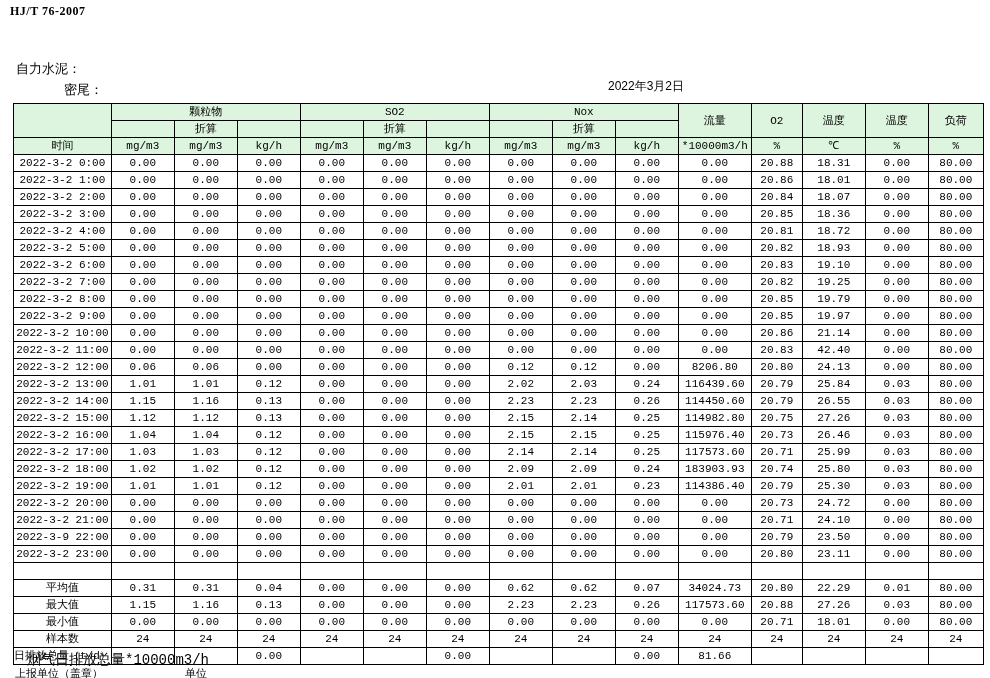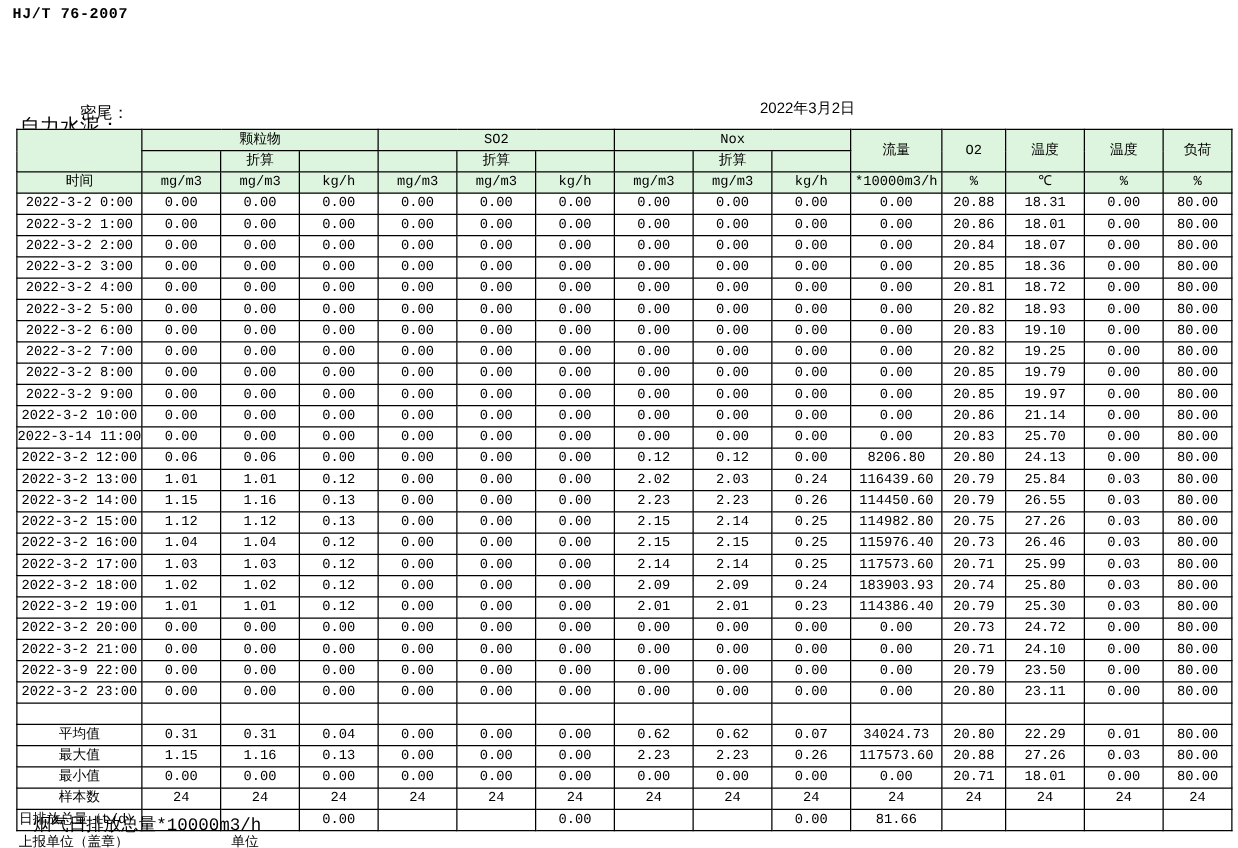--- a/index.html
+++ b/index.html
@@ -18,41 +18,40 @@
   .page {
     position: relative;
     width: 990px;
     height: 678px;
     box-sizing: border-box;
   }
   .std-code {
     position: absolute;
     left: 10px;
     top: 4px;
-    font-family: Liberation Mono, monospace;
+    font-family: Liberation Serif, serif;
     font-size: 12px;
     font-weight: bold;
     letter-spacing: 0.5px;
   }
   .doc-title {
     position: absolute;
     left: 0;
     top: 26px;
     width: 990px;
     text-align: center;
     font-size: 15px;
     font-weight: bold;
     letter-spacing: 1px;
   }
   .company {
     position: absolute;
     left: 16px;
     top: 60px;
-    font-size: 16px;
-    margin-top: 31px;
+    font-size: 13px;
   }
   .outlet {
     position: absolute;
     left: 16px;
     top: 81px;
     font-size: 13px;
     margin-left: 48px;
   }
   .report-date {
     position: absolute;
@@ -345,33 +344,33 @@
           <td class="col-num">0.00</td>
           <td class="col-num">0.00</td>
           <td class="col-num">0.00</td>
           <td class="col-flow">0.00</td>
           <td class="col-o2">20.86</td>
           <td class="col-t1">21.14</td>
           <td class="col-t2">0.00</td>
           <td class="col-load">80.00</td>
         </tr>
         <tr>
-          <td class="col-time">2022-3-14 11:00</td>
+          <td class="col-time">2022-3-2 11:00</td>
           <td class="col-num">0.00</td>
           <td class="col-num">0.00</td>
           <td class="col-num">0.00</td>
           <td class="col-num">0.00</td>
           <td class="col-num">0.00</td>
           <td class="col-num">0.00</td>
           <td class="col-num">0.00</td>
           <td class="col-num">0.00</td>
           <td class="col-num">0.00</td>
           <td class="col-flow">0.00</td>
           <td class="col-o2">20.83</td>
-          <td class="col-t1">25.70</td>
+          <td class="col-t1">42.40</td>
           <td class="col-t2">0.00</td>
           <td class="col-load">80.00</td>
         </tr>
         <tr>
           <td class="col-time">2022-3-2 12:00</td>
           <td class="col-num">0.06</td>
           <td class="col-num">0.06</td>
           <td class="col-num">0.00</td>
           <td class="col-num">0.00</td>
           <td class="col-num">0.00</td>

